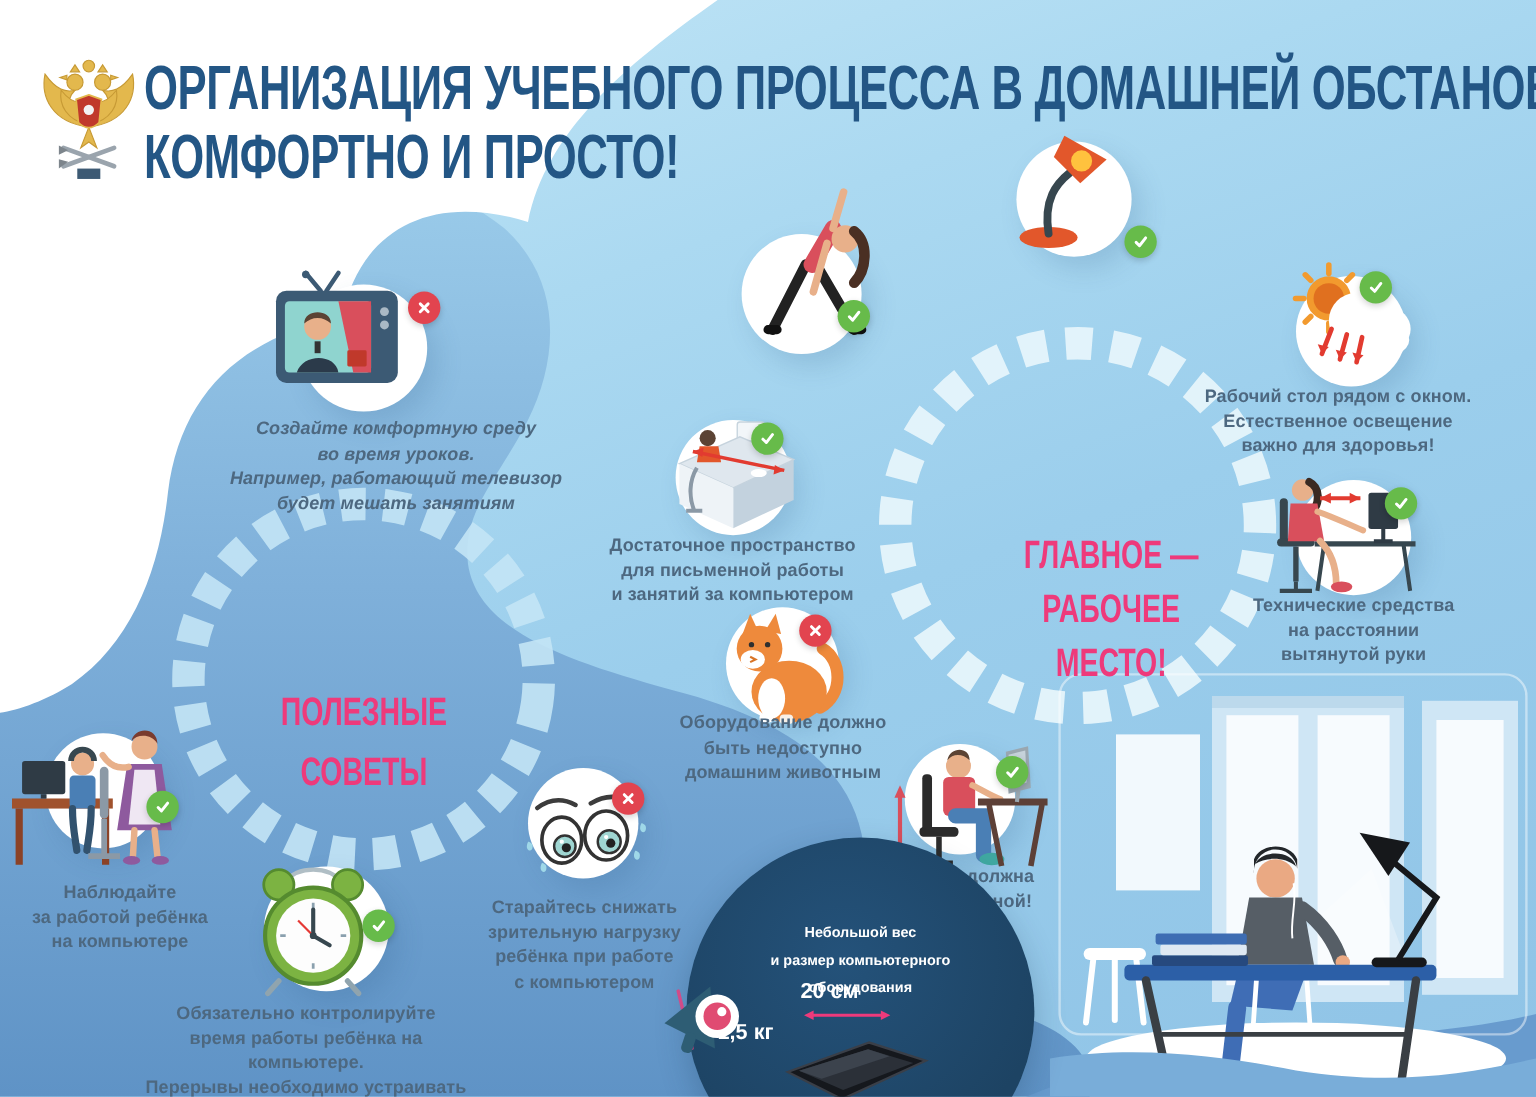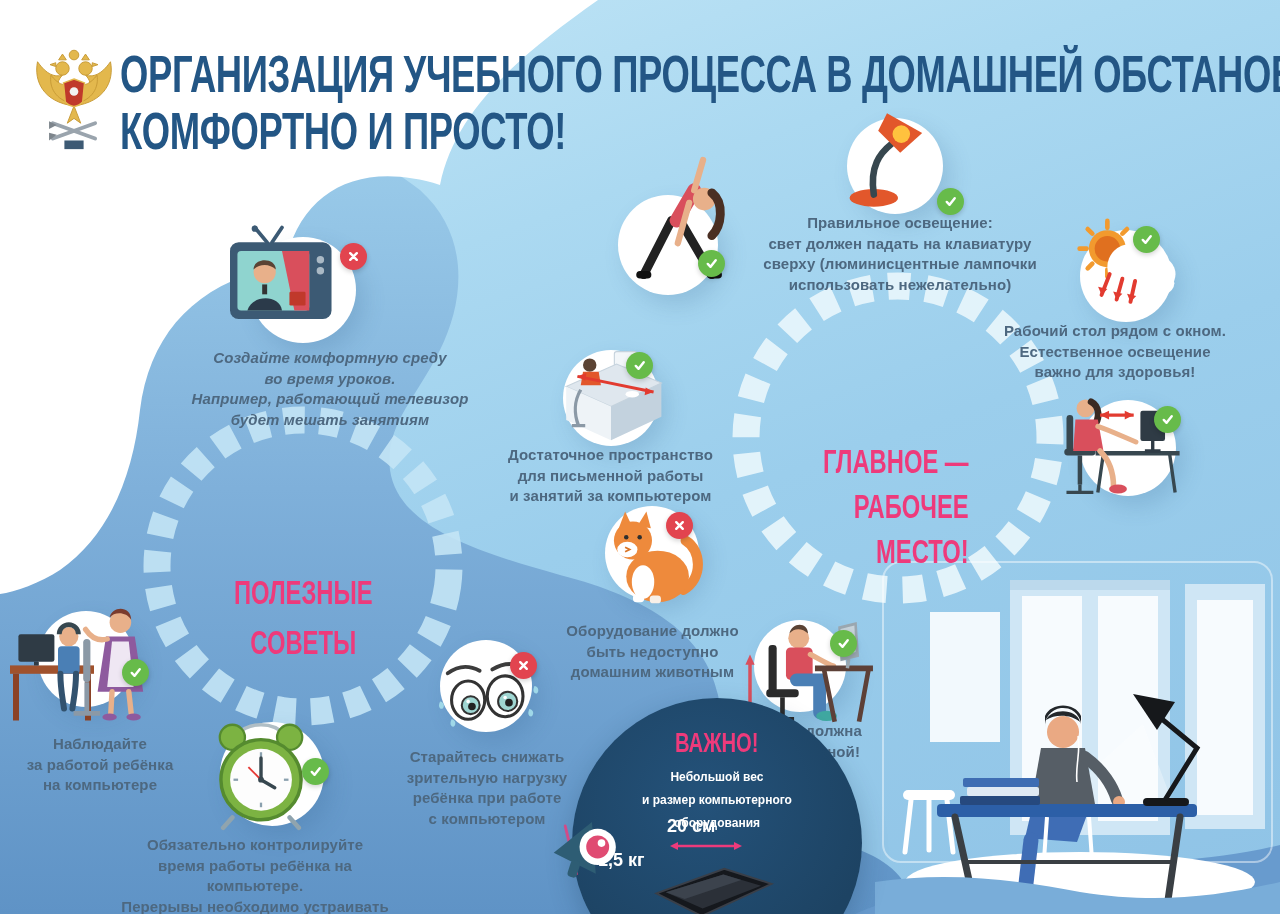--- a/index.html
+++ b/index.html
@@ -138,21 +138,21 @@
 
 <div class="abs" style="left:120px;top:46px;width:1150px;z-index:6;">
   <div class="title-line">ОРГАНИЗАЦИЯ УЧЕБНОГО ПРОЦЕССА В ДОМАШНЕЙ ОБСТАНОВКЕ:</div>
   <div class="title-line">КОМФОРТНО И ПРОСТО!</div>
 </div>
 
 <div id="head-left" class="head-pink" style="left:173px;top:518px;width:260px;">
   <span>ПОЛЕЗНЫЕ
 СОВЕТЫ</span>
 </div>
-<div id="head-right" class="head-pink" style="left:745px;top:394px;width:260px;text-align:right;">
+<div id="head-right" class="head-pink" style="left:796px;top:394px;width:260px;">
   <span>ГЛАВНОЕ —
 РАБОЧЕЕ МЕСТО!</span>
 </div>
 
 <div class="tip" style="left:180px;top:225px;width:300px;height:200px;">
   <div class="circle" style="left:70px;top:12px;width:106px;height:106px;"></div>
   <svg class="art" style="left:40px;top:0;" width="124" height="104" viewBox="0 0 100 84">
     <path d="M38,14 L28,2 M42,14 L50,2" stroke="#3c5a74" stroke-width="3" stroke-linecap="round"></path>
     <circle cx="28" cy="3" r="2.5" fill="#3c5a74"></circle>
     <rect x="8" y="14" width="82" height="62" rx="7" fill="#3c5a74"></rect>
@@ -203,24 +203,20 @@
     <ellipse cx="38" cy="89" rx="22" ry="8" fill="#e2572b"></ellipse>
     <path d="M38,86 C34,60 44,48 54,40" stroke="#37474f" stroke-width="6" fill="none" stroke-linecap="round"></path>
     <polygon points="50,12 82,30 62,48 42,28" fill="#e2572b"></polygon>
     <circle cx="63" cy="31" r="8" fill="#ffc23e"></circle>
   </svg>
   <span class="badge good" style="left:182px;top:88px;">
     <svg viewBox="0 0 16 16">
         <path d="M4,8.5 L7,11.5 L12.5,4.5" stroke="#fff" stroke-width="2.6" fill="none" stroke-linecap="round" stroke-linejoin="round"></path>
       </svg>
   </span>
-  <p class="caption" style="top:98px;">Правильное освещение:
-свет должен падать на клавиатуру
-сверху (люминисцентные лампочки
-использовать нежелательно)</p>
 </div>
 
 <div class="tip" style="left:975px;top:212px;width:280px;height:160px;">
   <div class="circle" style="left:105px;top:18px;width:92px;height:92px;"></div>
   <svg class="art" style="left:72px;top:2px;" width="160" height="104" viewBox="0 0 110 90">
     <g stroke="#f29a2e" stroke-width="4" stroke-linecap="round">
       <path d="M38,6 L38,12"></path>
         <path d="M38,48 L38,54"></path>
         <path d="M14,30 L20,30"></path>
         <path d="M56,30 L62,30"></path>
@@ -297,20 +293,23 @@
     <ellipse cx="60" cy="92" rx="8" ry="4" fill="#d94f5c"></ellipse>
     <path d="M44,26 L74,26" stroke="#e23b30" stroke-width="3"></path>
     <polygon points="44,26 52,22 52,30" fill="#e23b30"></polygon>
     <polygon points="74,26 66,22 66,30" fill="#e23b30"></polygon>
   </svg>
   <span class="badge good" style="left:152px;top:24px;">
     <svg viewBox="0 0 16 16">
         <path d="M4,8.5 L7,11.5 L12.5,4.5" stroke="#fff" stroke-width="2.6" fill="none" stroke-linecap="round" stroke-linejoin="round"></path>
       </svg>
   </span>
+  <p class="caption" style="top:98px;">Технические средства
+на расстоянии
+вытянутой руки</p>
 </div>
 
 <div class="tip" style="left:520px;top:498px;width:265px;height:160px;">
   <div class="circle" style="left:85px;top:8px;width:94px;height:94px;"></div>
   <svg class="art" style="left:70px;top:0;" width="124" height="112" viewBox="0 0 100 100">
     <path d="M78,82 C96,72 94,46 80,38" stroke="#ee8a3c" stroke-width="9" fill="none" stroke-linecap="round"></path>
     <ellipse cx="55" cy="70" rx="28" ry="23" fill="#ee8a3c"></ellipse>
     <polygon points="20,28 26,12 33,27" fill="#ee8a3c"></polygon>
     <polygon points="37,25 45,12 49,27" fill="#ee8a3c"></polygon>
     <circle cx="33" cy="38" r="17" fill="#ee8a3c"></circle>
@@ -320,21 +319,21 @@
       <circle cx="39" cy="35" r="2" fill="#2f2f2f"></circle>
     <path d="M26,44 L30,46 L26,48" stroke="#d97528" stroke-width="1.6" fill="none"></path>
     <rect x="33" y="86" width="10" height="7" rx="3" fill="#ffffff"></rect>
     <rect x="48" y="87" width="10" height="7" rx="3" fill="#f7f0e8"></rect>
   </svg>
   <span class="badge bad" style="left:146px;top:14px;">
     <svg viewBox="0 0 16 16">
         <path d="M4.5,4.5 L11.5,11.5 M11.5,4.5 L4.5,11.5" stroke="#fff" stroke-width="2.6" stroke-linecap="round"></path>
       </svg>
   </span>
-  <p class="caption" style="top:108px;">Оборудование должно
+  <p class="caption" style="top:80px;">Оборудование должно
 быть недоступно
 домашним животным</p>
 </div>
 
 <div class="tip" style="left:0;top:597px;width:200px;height:180px;">
   <div class="circle" style="left:38px;top:14px;width:96px;height:96px;"></div>
   <svg class="art" style="left:4px;top:6px;" width="156" height="120" viewBox="0 0 130 100">
     <rect x="5" y="52" width="70" height="7" fill="#a0522d"></rect>
     <path d="M10,59 L10,98 M70,59 L70,98" stroke="#8b4226" stroke-width="5"></path>
     <rect x="12" y="26" width="30" height="23" rx="2" fill="#2f3b45"></rect>
@@ -447,21 +446,20 @@
         <path d="M4,8.5 L7,11.5 L12.5,4.5" stroke="#fff" stroke-width="2.6" fill="none" stroke-linecap="round" stroke-linejoin="round"></path>
       </svg>
   </span>
   <p class="caption" style="top:108px;">Обязательно контролируйте
 время работы ребёнка на компьютере.
 Перерывы необходимо устраивать
 через каждые 15-20 минут</p>
 </div>
 
 <div id="important-circle">
-  <div id="important-label"><span>ВАЖНО!</span></div>
   <div id="important-text">Небольшой вес
 и размер компьютерного
 оборудования</div>
   <div class="imp-dim" style="left:95px;top:118px;width:120px;">20 см</div>
   <svg class="abs" style="left:98px;top:142px;" width="72" height="12" viewBox="0 0 72 12">
     <path d="M4,6 L68,6" stroke="#ee3a7b" stroke-width="2.4"></path>
     <polygon points="0,6 8,2 8,10" fill="#ee3a7b"></polygon>
     <polygon points="72,6 64,2 64,10" fill="#ee3a7b"></polygon>
   </svg>
   <div class="imp-dim" style="left:26px;top:152px;width:80px;">1,5 кг</div>

